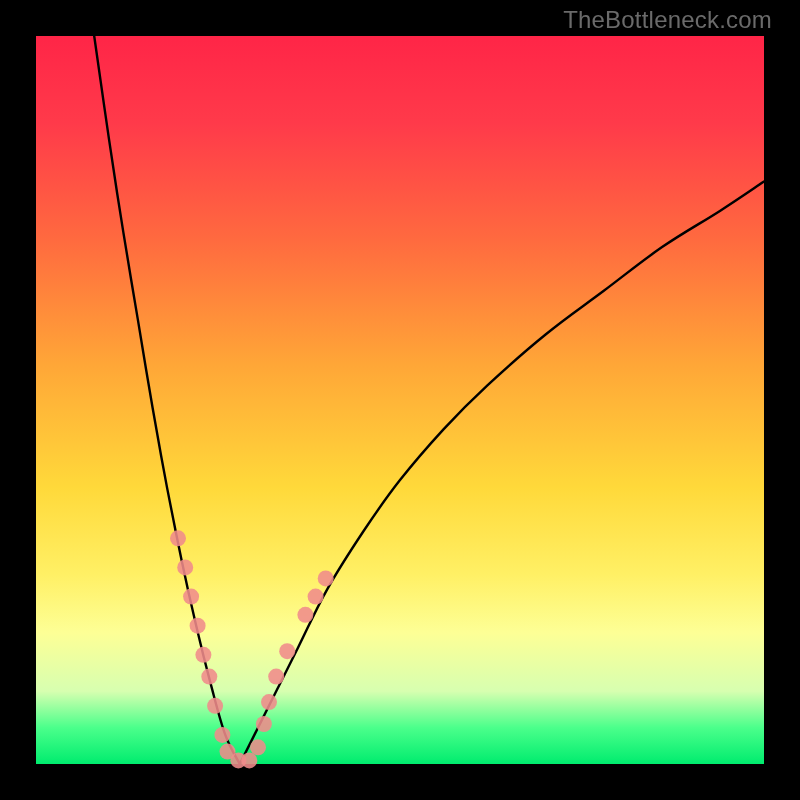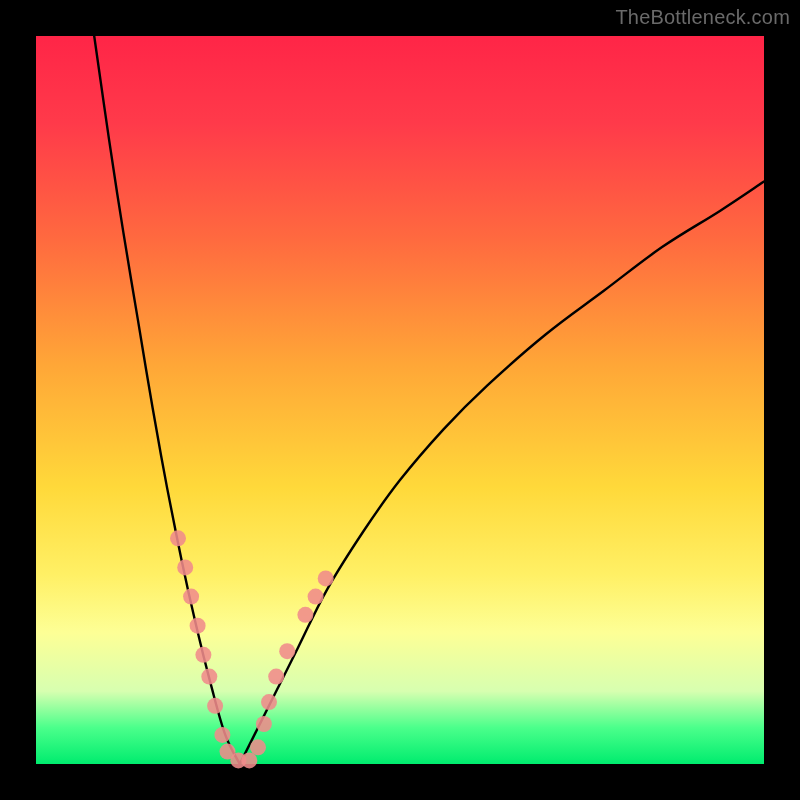--- a/index.html
+++ b/index.html
@@ -32,23 +32,23 @@
       #fff065 74%,
       #fdff96 82%,
       #d7ffb0 90%,
       #4bff8b 95%,
       #00ec6e 100%
     );
   }
   .watermark {
     position: absolute;
     top: 6px;
-    right: 10px;
+    right: 28px;
     color: #6a6a6a;
-    font-size: 20px;
+    font-size: 24px;
     font-weight: 500;
     letter-spacing: 0.2px;
     user-select: none;
     margin-left: 28px;
   }
   svg.curve {
     position: absolute;
     left: 0;
     top: 0;
     width: 728px;

